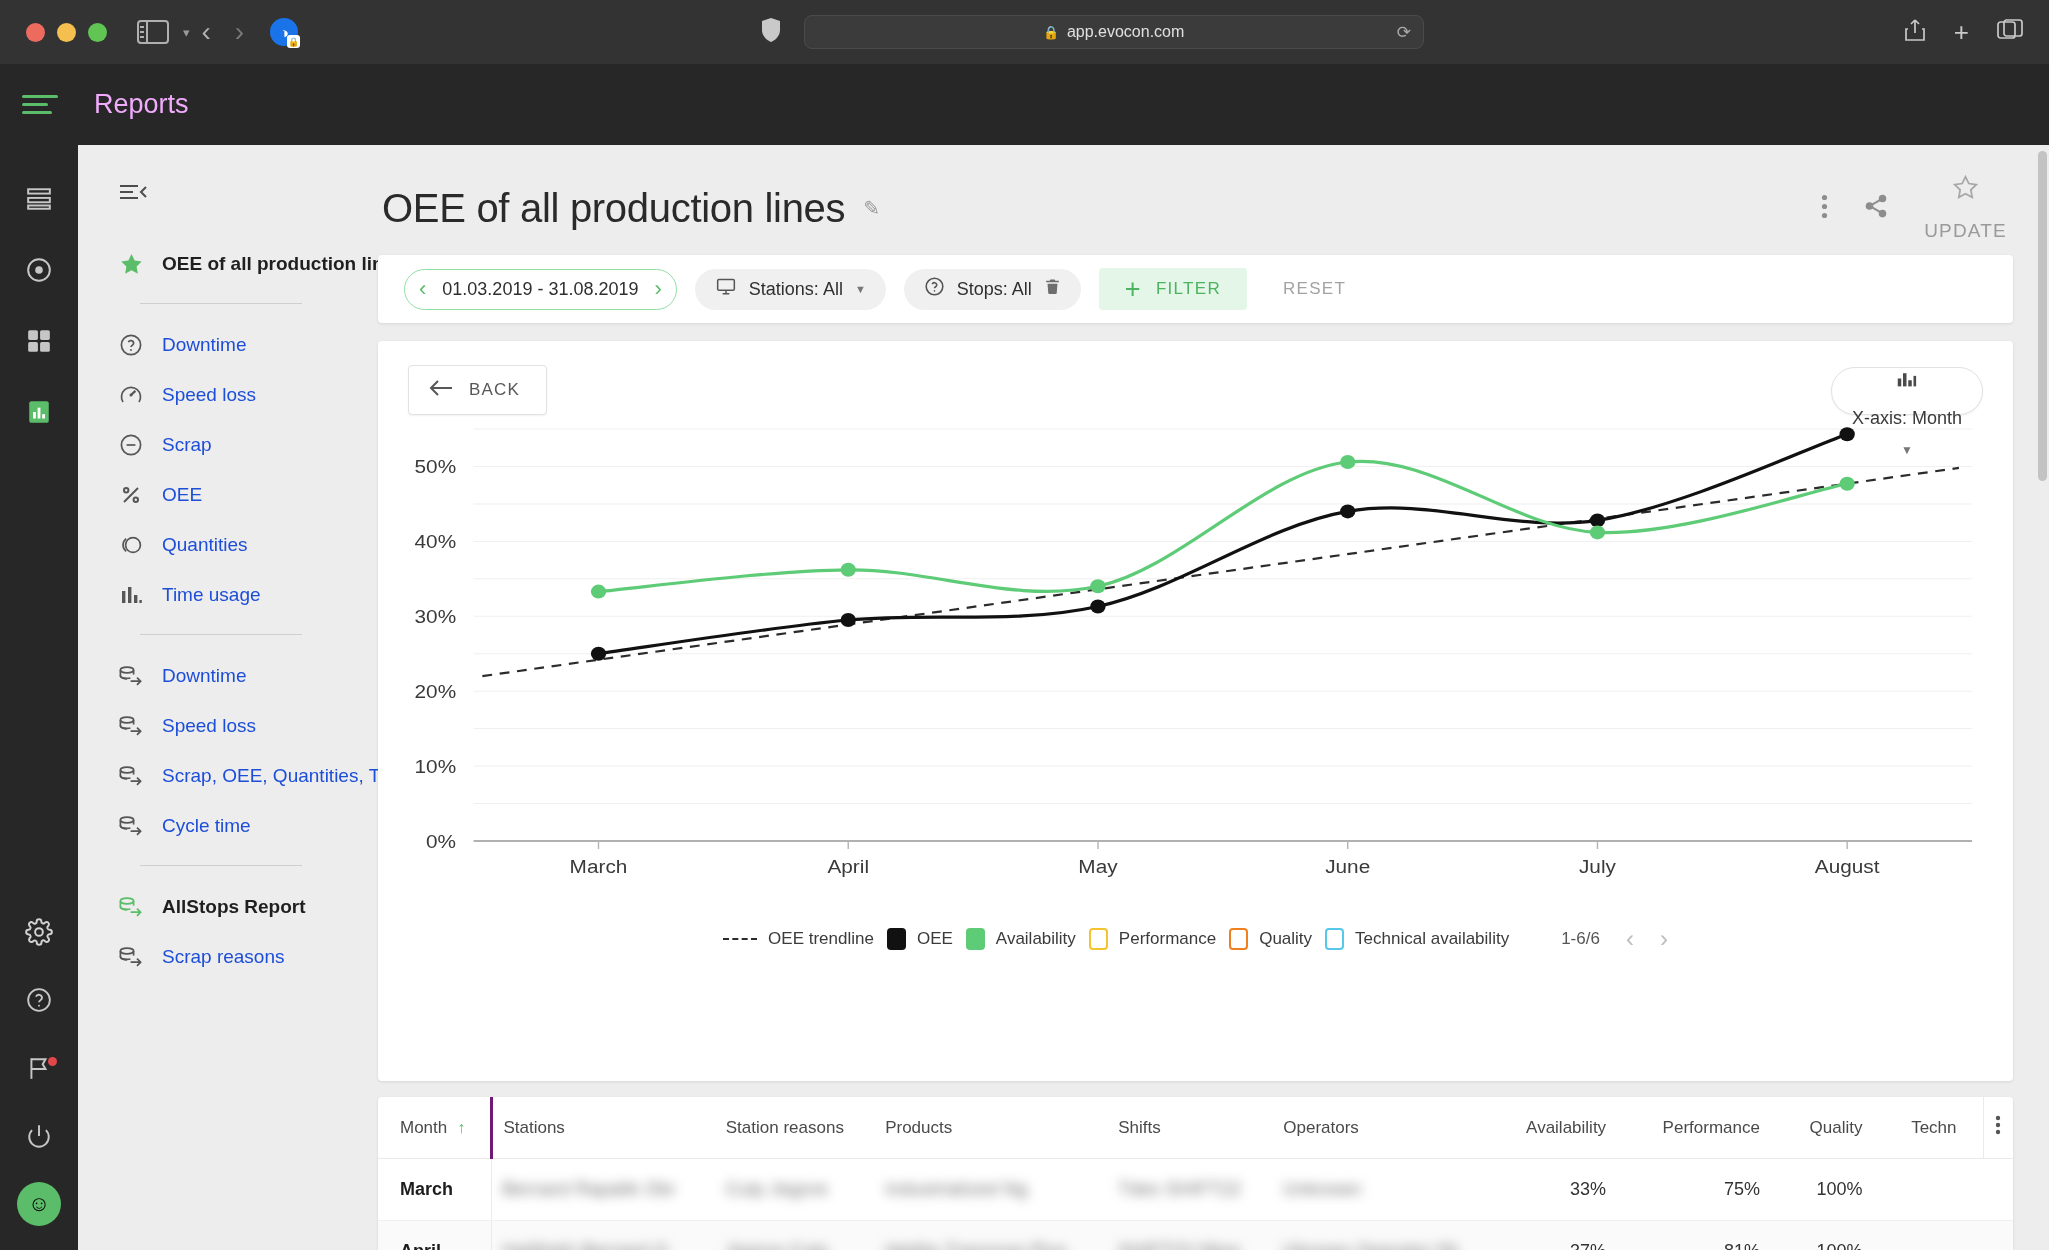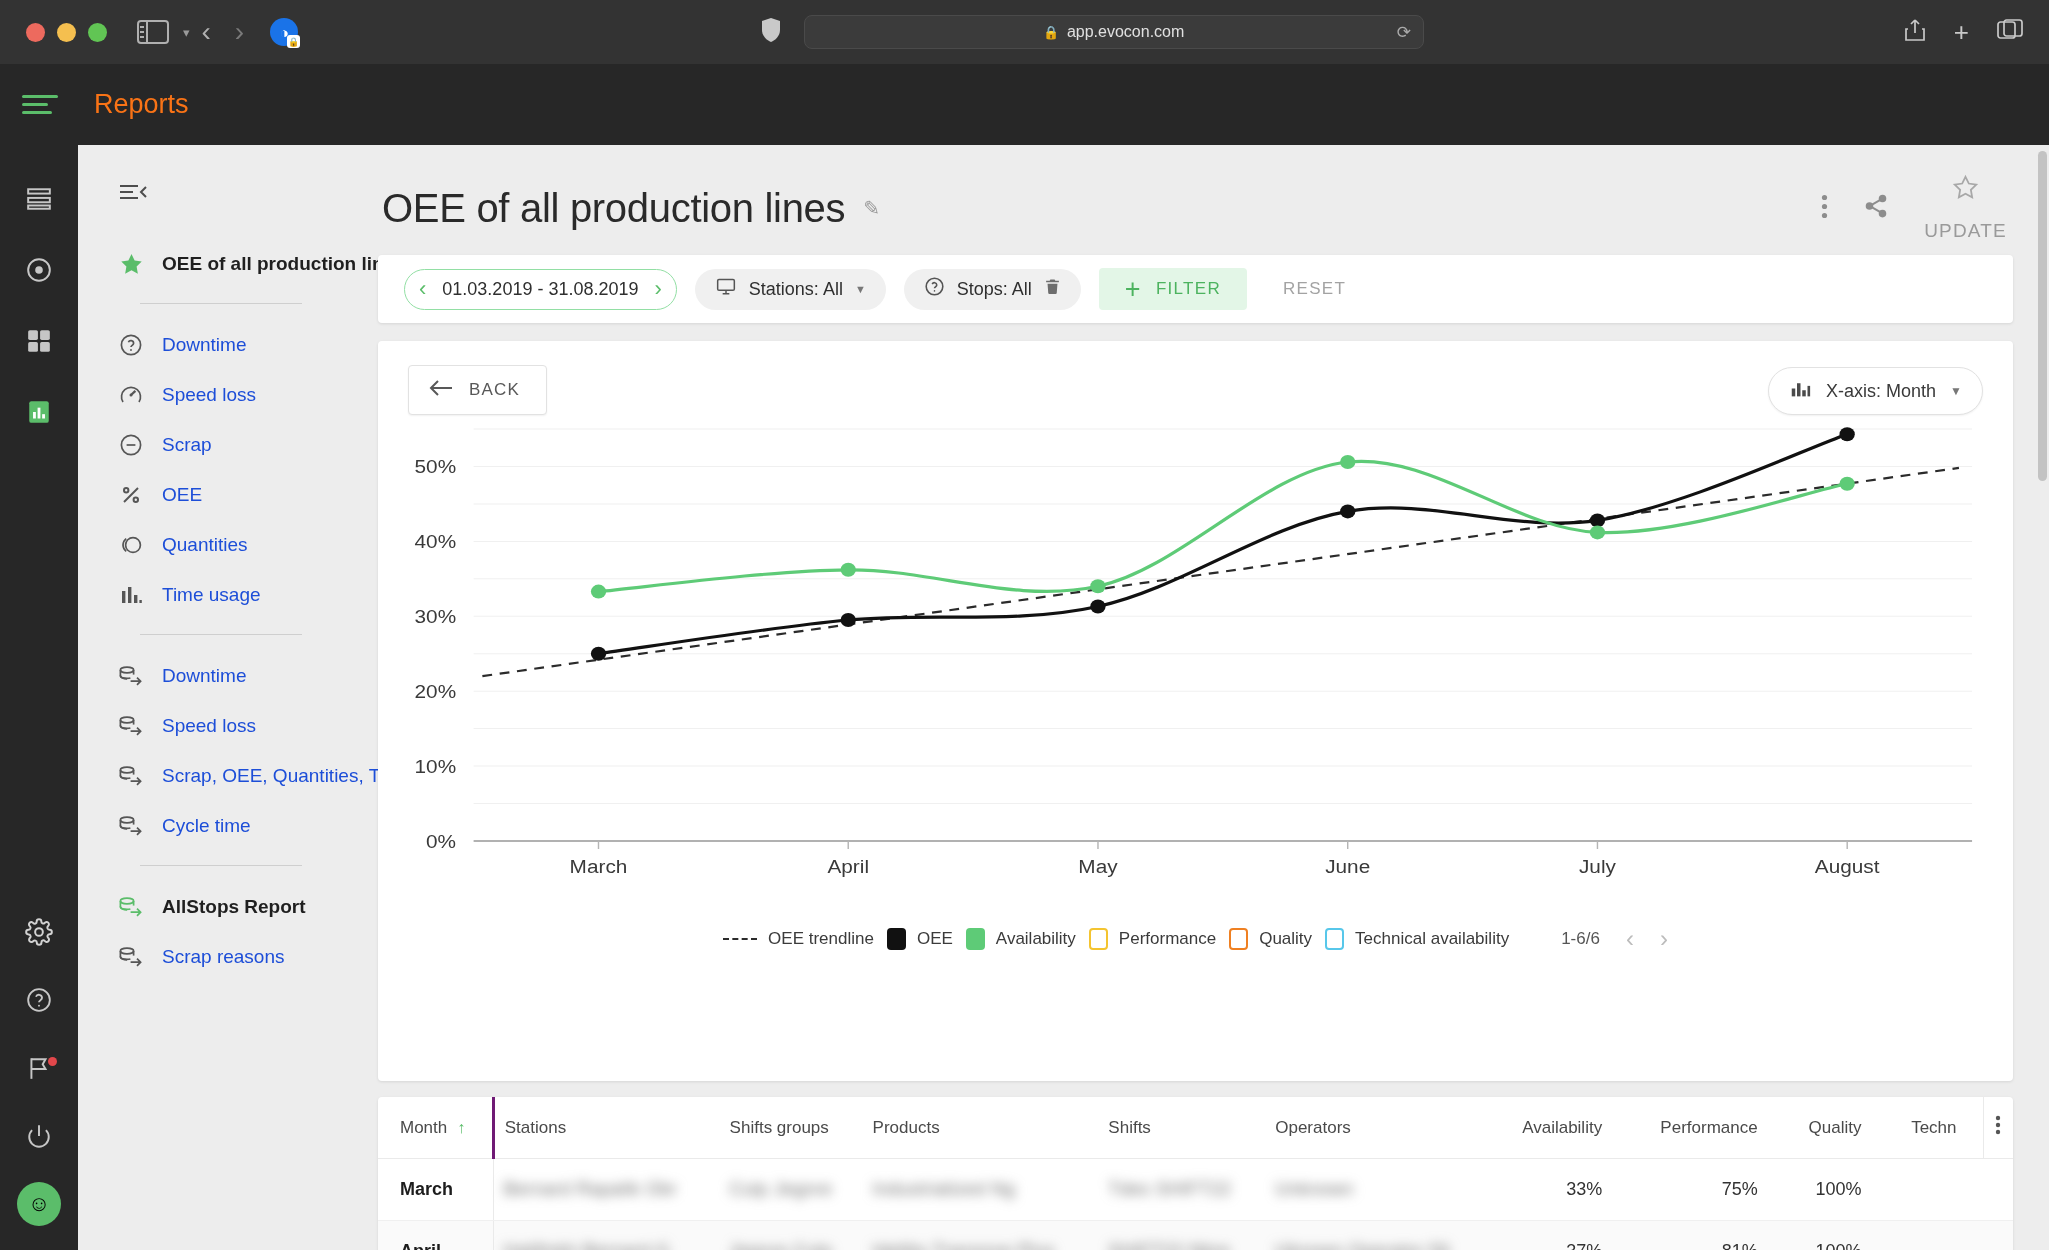--- a/index.html
+++ b/index.html
@@ -67,21 +67,21 @@
 
   
   .app { position: absolute; top: 64px; left: 0; right: 0; bottom: 0; background: #ededed; }
   .topbar {
     height: 81px; background: #272727; display: flex; align-items: center; padding-left: 22px;
   }
   .hamburger { width: 36px; display: flex; flex-direction: column; gap: 5px; margin-right: 36px; cursor: pointer; }
   .hamburger i { display: block; height: 3px; background: #5bbd6a; border-radius: 2px; }
   .hamburger i:nth-child(2) { width: 26px; }
   .hamburger i:nth-child(3) { width: 30px; }
-  .topbar-title { color: #f97316; font-size: 27px; font-weight: 400; text-align: center; }
+  .topbar-title { color: #f0abfc; font-size: 27px; font-weight: 400; text-align: center; }
 
   .body-row { position: absolute; top: 81px; left: 0; right: 0; bottom: 0; display: flex; }
 
   
   .rail {
     width: 78px; background: #272727; display: flex; flex-direction: column;
     align-items: center; padding-top: 32px; position: relative; flex-shrink: 0;
   }
   .rail-icon {
     width: 44px; height: 44px; margin-bottom: 27px; display: flex;
@@ -149,20 +149,21 @@
     display: flex; align-items: center; gap: 16px; background: #fff; border: 1px solid #e2e2e2;
     border-radius: 4px; height: 50px; padding: 0 26px 0 20px; color: #585858;
     font-size: 17px; letter-spacing: 1.2px; cursor: pointer; font-family: inherit;
     box-shadow: 0 1px 2px rgba(0,0,0,.06);
   }
   .xaxis-btn {
     margin-left: auto; display: flex; align-items: center; gap: 14px; background: #fff;
     border: 1px solid #e2e2e2; border-radius: 25px; height: 48px; padding: 0 20px;
     color: #3a3a3a; font-size: 18px; cursor: pointer; font-family: inherit;
     box-shadow: 0 1px 2px rgba(0,0,0,.06);
+    flex-direction: column;
   }
   .chart-area { position: relative; height: 540px; margin-top: 4px; }
   .legend {
     display: flex; align-items: center; justify-content: center; gap: 30px;
     position: absolute; left: 0; right: 0; bottom: 6px; font-size: 17px; color: #3b3b3b;
   }
   .lg { display: flex; align-items: center; gap: 11px; cursor: pointer; }
   .sw { width: 19px; height: 22px; border-radius: 4px; }
   .sw.outline { background: #fff; border: 2.5px solid; }
   .dashline { width: 34px; border-top: 2.5px dashed #2b2b2b; }
@@ -663,21 +664,21 @@
             </div>
           </div>
         </div>
 
         <div class="table-card">
           <table>
             <thead>
                 <tr id="thead-row">
                   <th class="month-h"><span>Month</span><span class="sort-arrow">↑</span></th>
                   <th><span>Stations</span></th>
-                  <th><span>Shifts groups</span></th>
+                  <th><span>Station reasons</span></th>
                   <th><span>Products</span></th>
                   <th><span>Shifts</span></th>
                   <th><span>Operators</span></th>
                   <th class="num"><span>Availability</span></th>
                   <th class="num"><span>Performance</span></th>
                   <th class="num"><span>Quality</span></th>
                   <th class="num"><span>Techn</span></th>
                   <th class="th-kebab"><svg width="6" height="20" viewBox="0 0 6 20" fill="#555">
                       <circle cx="3" cy="3" r="2.2"></circle>
                       <circle cx="3" cy="10" r="2.2"></circle>

